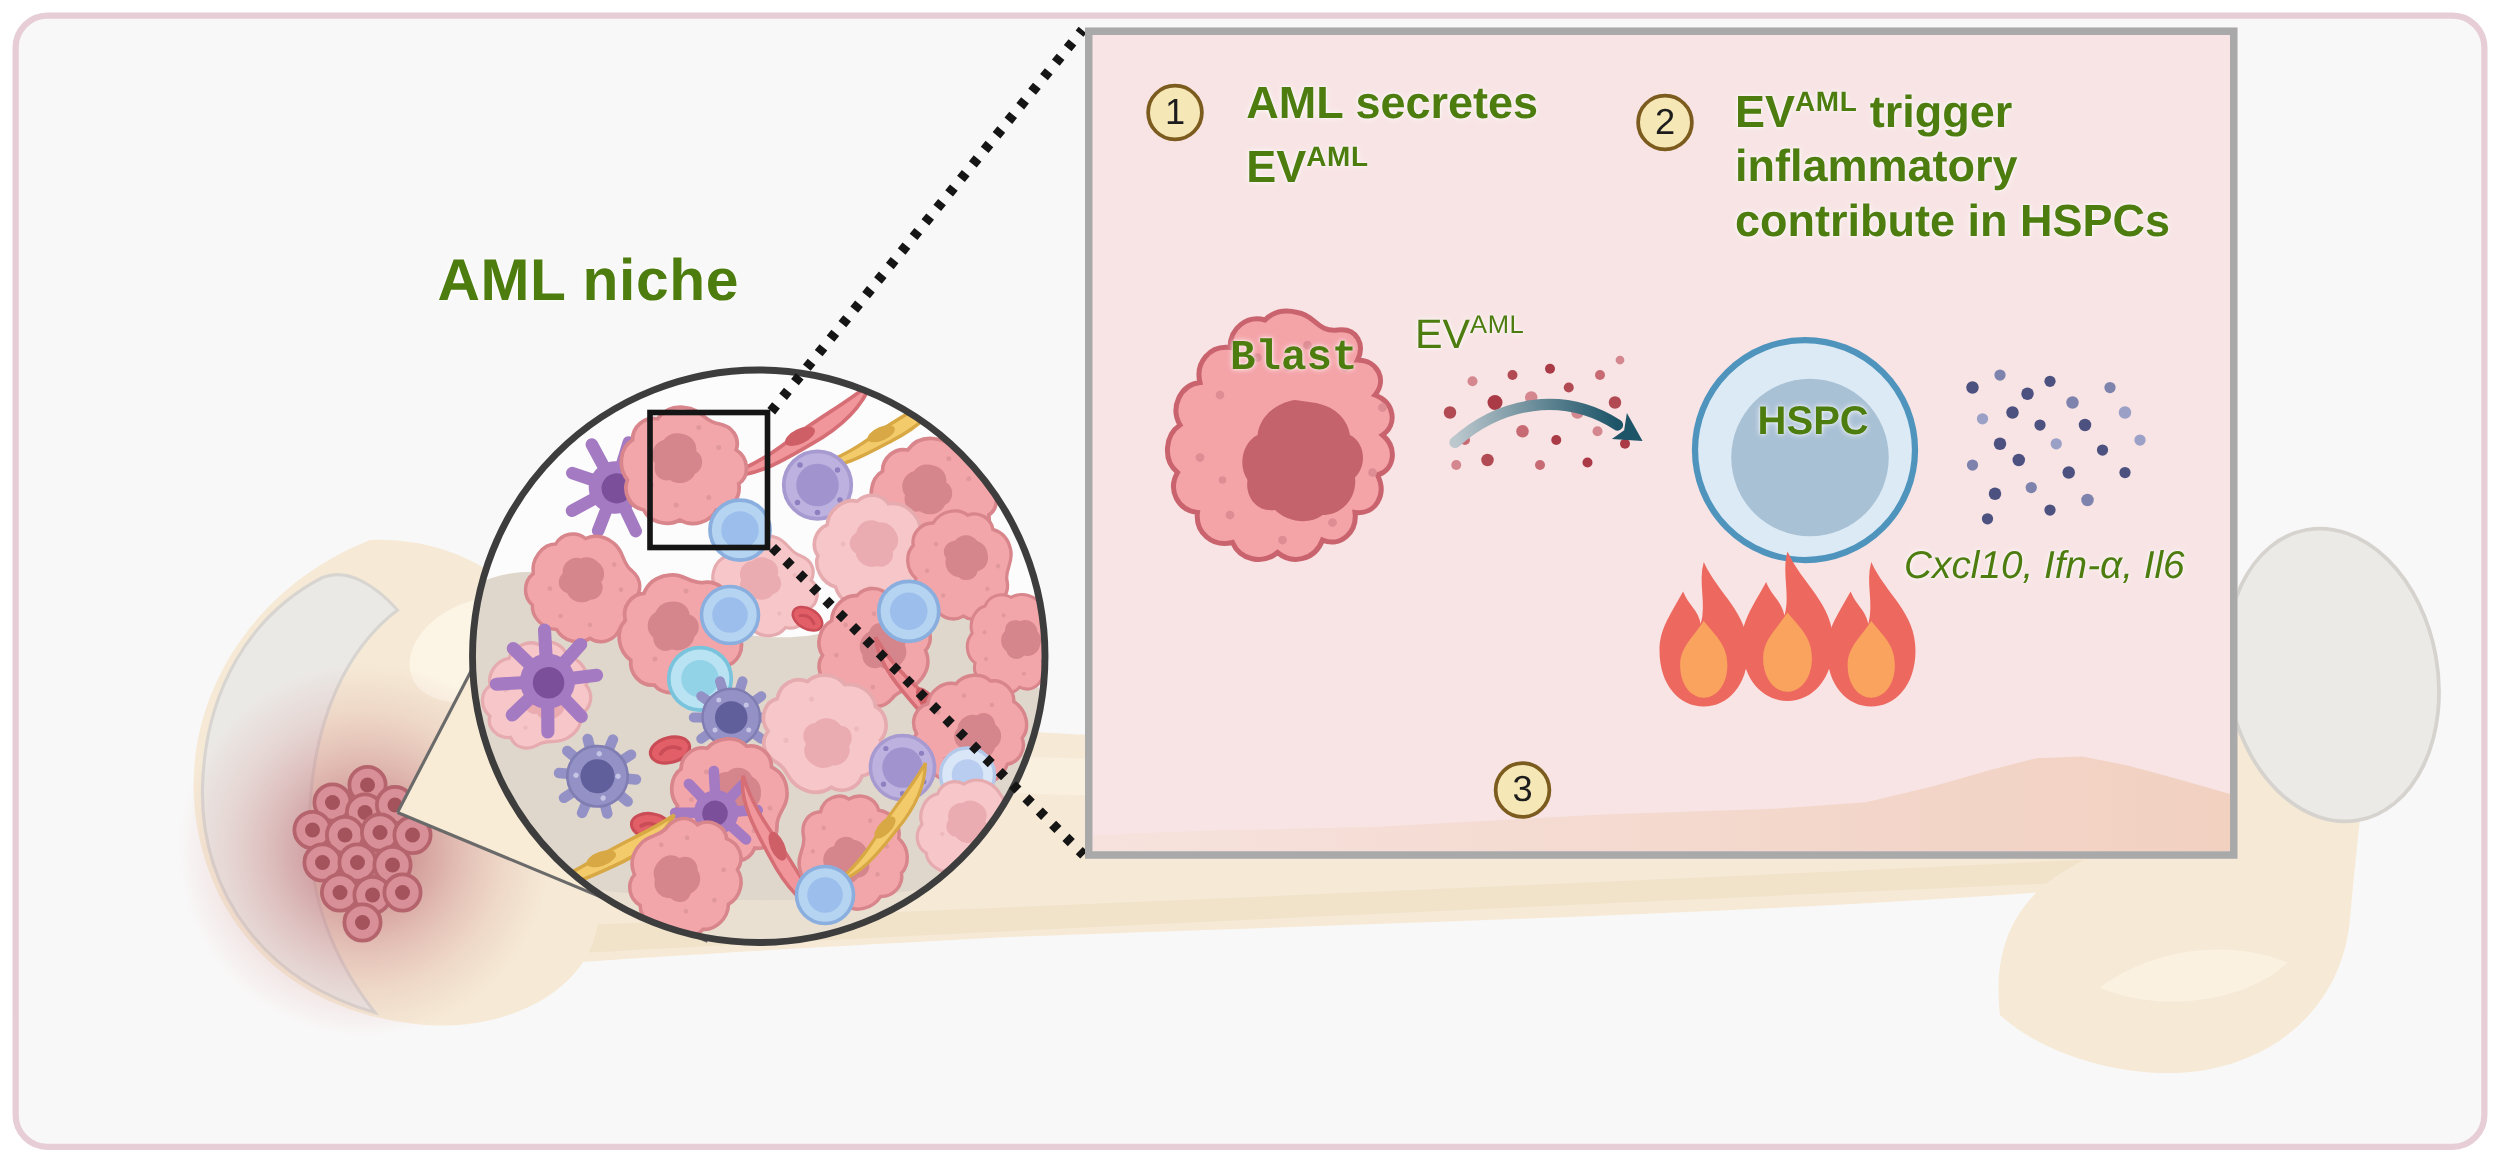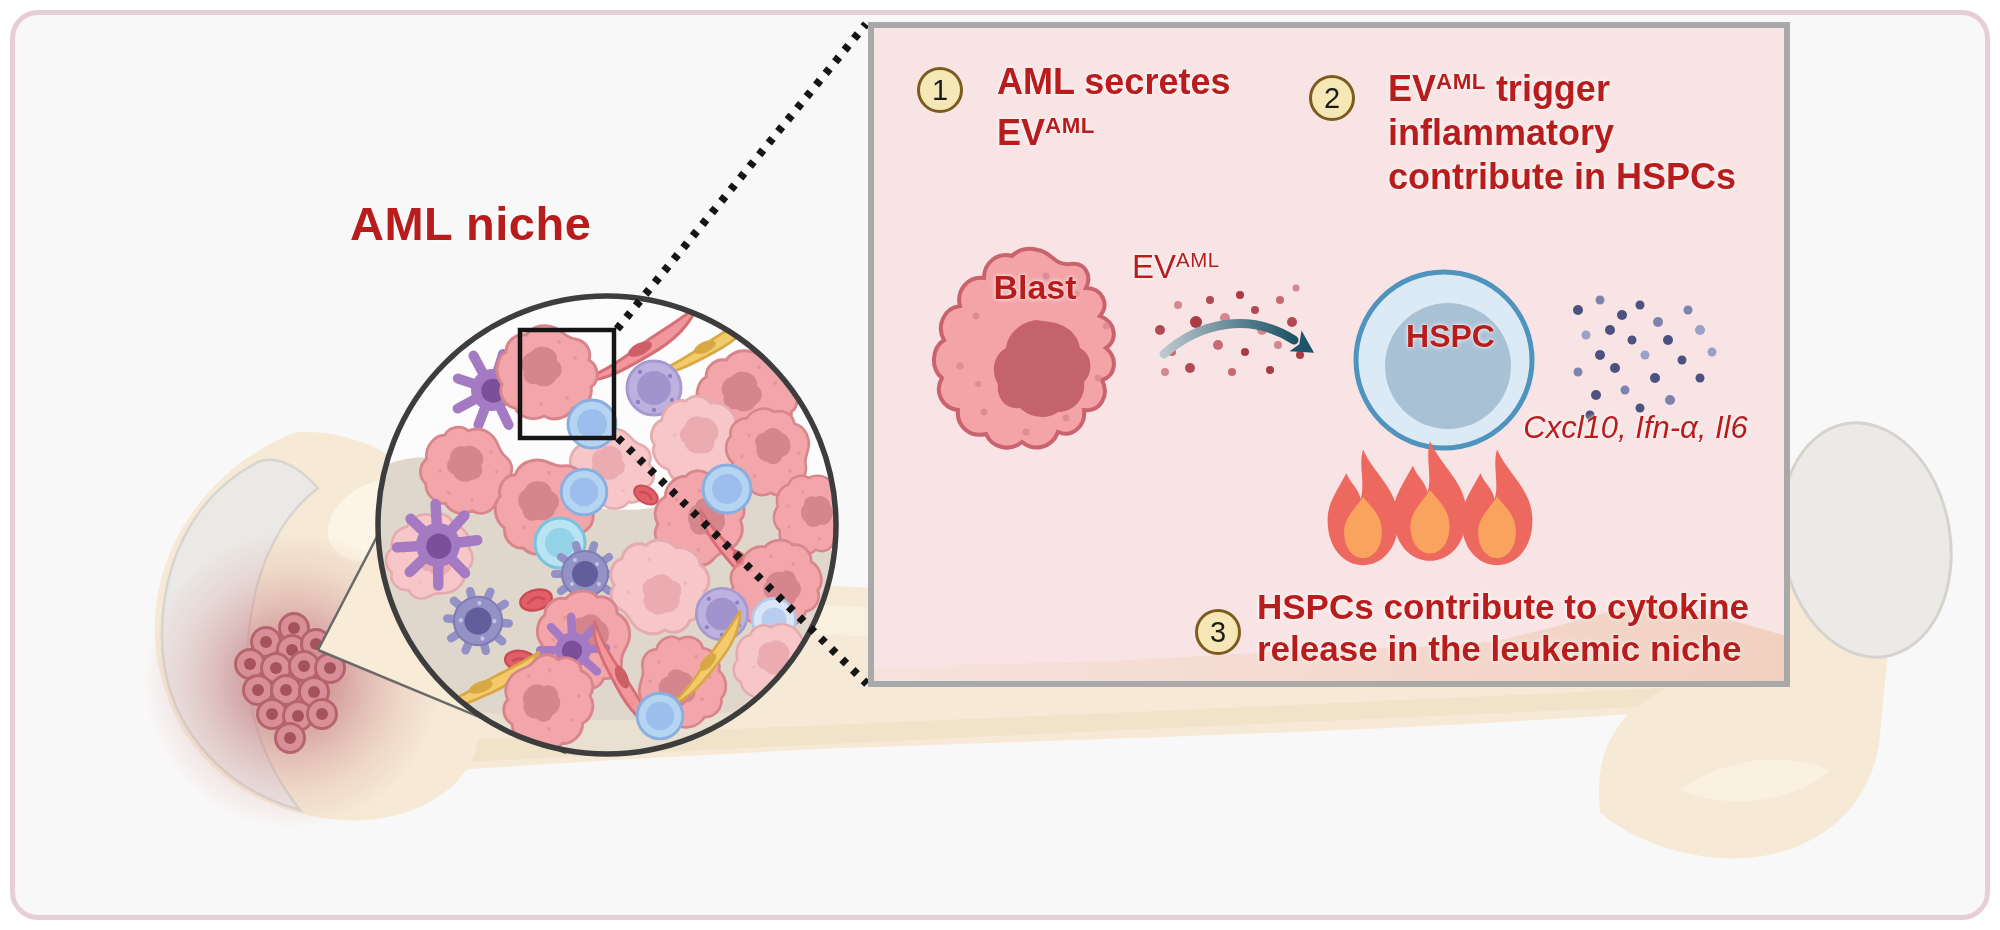--- a/index.html
+++ b/index.html
@@ -8,32 +8,32 @@
   .frame{position:absolute;inset:10px;border:5px solid var(--frame-border,#e7ced6);
          border-radius:28px;background:#f9f8f8;}
   svg.layer{position:absolute;left:0;top:0;width:2000px;height:930px;pointer-events:none;}
   .panel{position:absolute;left:868px;top:22px;width:922px;height:665px;box-sizing:border-box;
          background:var(--panel-bg,#f8e4e4);border:6px solid var(--panel-border,#a9a9a9);}
   .wash{position:absolute;inset:0;
         background:linear-gradient(90deg, rgba(243,221,203,.28), rgba(240,205,186,.85));
         clip-path:polygon(0 98%,10% 97.5%,25% 97%,45% 95.5%,60% 94.8%,68% 94%,74% 92%,
                           79% 90%,83% 88.6%,87% 88.4%,91% 89.5%,95% 91%,100% 93%,
                           100% 100%,0 100%);}
-  .label{position:absolute;color:#b91c1c;
+  .label{position:absolute;color:#4d7c0f;
          text-shadow:0 0 5px rgba(255,255,255,.85),0 0 2px rgba(255,255,255,.9);}
   .title{left:350px;top:196px;width:260px;
          font-size:47px;font-weight:bold;letter-spacing:.5px;}
   .badge{position:absolute;width:46px;height:46px;box-sizing:border-box;border-radius:50%;
          background:var(--badge-bg,#f6e7b6);border:3px solid var(--badge-border,#7c5b1e);
          display:flex;align-items:center;justify-content:center;
          font-size:29px;color:#1c1c1c;}
   .step{font-weight:bold;font-size:36px;line-height:44px;}
   .s{font-size:.62em;vertical-align:.55em;letter-spacing:.5px;text-align:right;}
   .cellname{font-weight:bold;text-align:center;}
-  .genes{font-style:italic;font-size:31px;text-align:center;}
+  .genes{font-style:italic;font-size:31px;text-align:center;margin-top:24px;}
 </style>
 </head>
 <body>
 
 <div class="canvas">
 
   <div class="frame"></div>
 
   <svg class="layer" viewBox="0 0 2000 930">
     <defs>
@@ -324,25 +324,22 @@
   <div class="badge" style="left:1309px;top:75px;">
     <span>2</span>
   </div>
   <div class="label step" style="left:1388px;top:60px;width:368px;">
     <span>EV</span><sup class="s">AML</sup><span> trigger inflammatory contribute in HSPCs</span>
   </div>
 
   <div class="badge" style="left:1195px;top:609px;">
     <span>3</span>
   </div>
-  <div class="label step" style="left:1257px;top:586px;width:550px;font-size:35px;line-height:42px;">
-    <span>HSPCs contribute to cytokine release in the leukemic niche</span>
-  </div>
-
-  <div class="label cellname" style="left:955px;top:268px;width:160px;font-size:34px;">Blast</div>
+
+  <div class="label cellname" style="left:955px;top:268px;width:160px;font-size:34px;font-family:Liberation Mono, monospace;">Blast</div>
 
   <div class="label" style="left:1132px;top:248px;font-size:33px;">
     <span>EV</span><sup class="s">AML</sup>
   </div>
 
   <div class="label cellname" style="left:1378px;top:318px;width:145px;font-size:32px;">HSPC</div>
 
   <div class="label genes" style="left:1508px;top:410px;width:255px;">Cxcl10, Ifn-α, Il6</div>
 
 </div>

